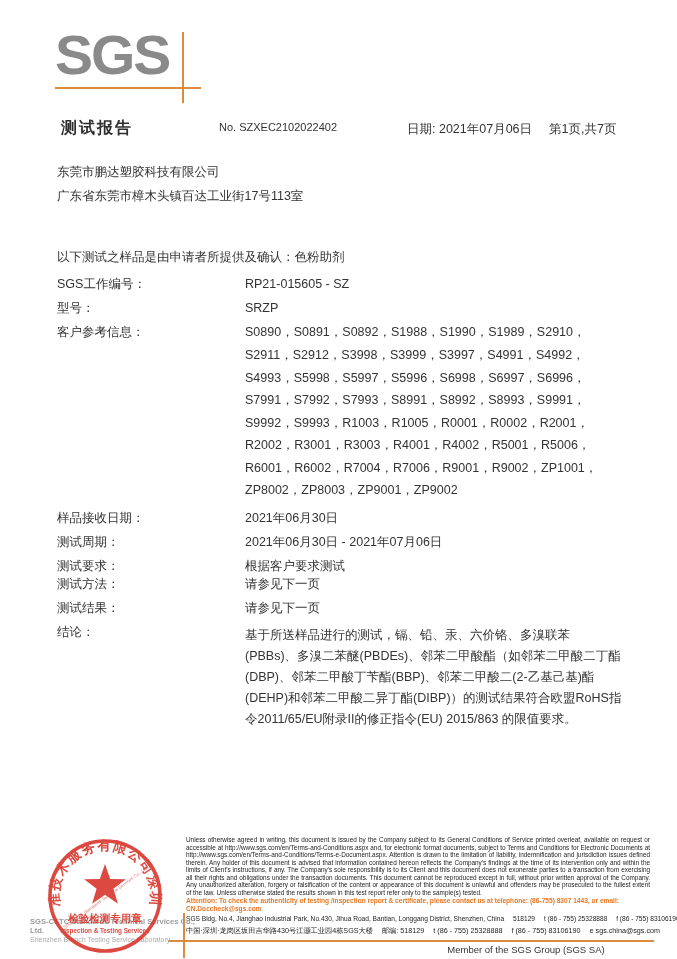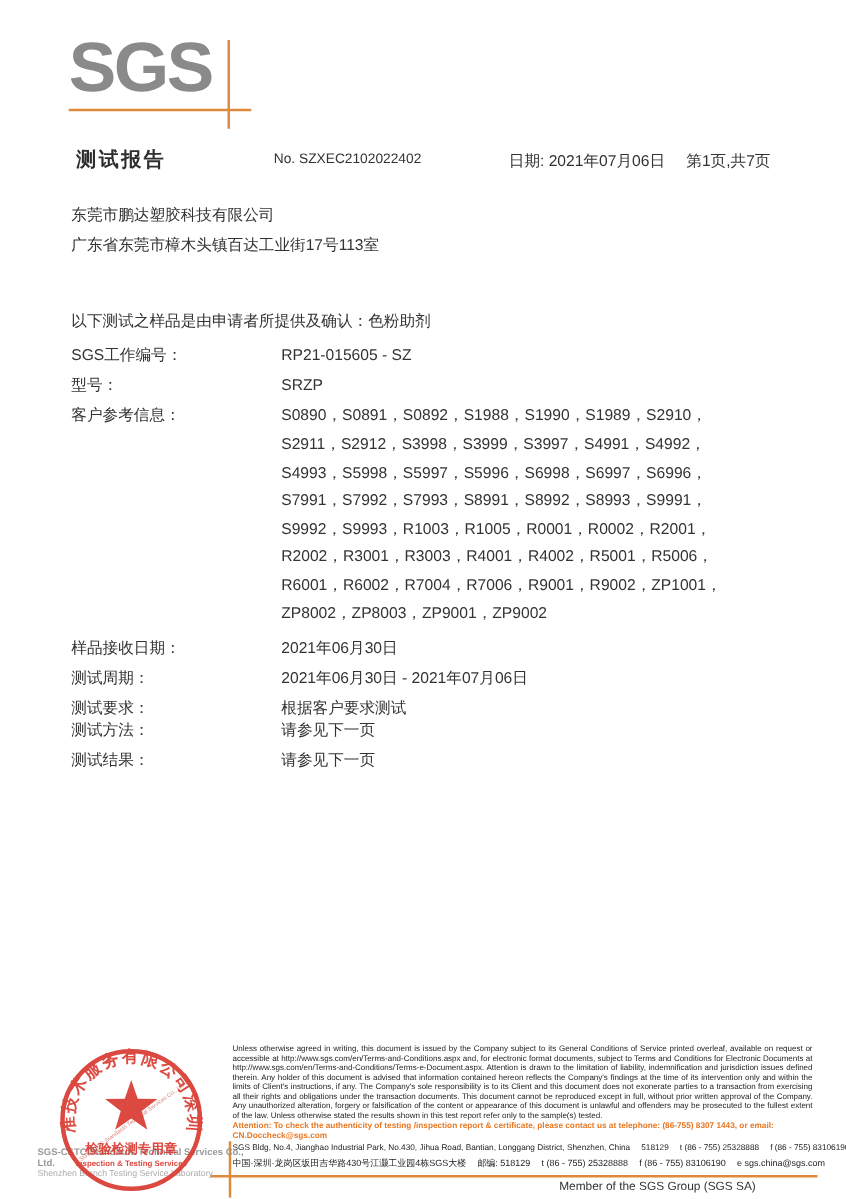--- a/index.html
+++ b/index.html
@@ -16,21 +16,21 @@
   .report-title{position:absolute;left:57px;top:0;font-size:16px;font-weight:700;color:#2e2e2e;letter-spacing:2px;}
   .report-no{position:absolute;left:215px;top:3px;font-size:11px;color:#333;}
   .report-date{position:absolute;left:403px;top:3px;font-size:12.5px;color:#333;}
   .report-page{position:absolute;left:545px;top:3px;font-size:12.5px;color:#333;}
 
   .applicant{position:absolute;left:57px;top:160px;font-size:12.5px;line-height:24px;color:#333;}
 
   
   .content{position:absolute;left:57px;top:250px;width:565px;font-size:12.5px;color:#333;}
   .intro{margin-bottom:12px;line-height:15px;}
-  .frow{display:flex;margin-bottom:9px;line-height:15px;}
+  .frow{display:flex;margin-bottom:9px;line-height:15px;gap:20px;}
   .frow .lab{width:168px;flex:0 0 168px;}
   .frow .val{flex:1;}
   .reflines div{line-height:22.5px;}
   .reflines div:first-child{line-height:15px;margin-bottom:4px;}
   .tight{margin-bottom:3px;}
   .gap{margin-top:8px;}
   .conclusion .val{line-height:21px;}
 
   
   .disc-block{position:absolute;left:186px;top:836px;width:464px;}
@@ -115,20 +115,24 @@
     <div class="frow">
       <span class="lab">测试方法：</span>
       <span class="val">请参见下一页</span>
     </div>
 
     <div class="frow gap">
       <span class="lab">测试结果：</span>
       <span class="val">请参见下一页</span>
     </div>
 
+    <div class="frow gap conclusion">
+      <span class="lab">结论：</span>
+      <span class="val">基于所送样品进行的测试，镉、铅、汞、六价铬、多溴联苯(PBBs)、多溴二苯醚(PBDEs)、邻苯二甲酸酯（如邻苯二甲酸二丁酯 (DBP)、邻苯二甲酸丁苄酯(BBP)、邻苯二甲酸二(2-乙基己基)酯(DEHP)和邻苯二甲酸二异丁酯(DIBP)）的测试结果符合欧盟RoHS指令2011/65/EU附录II的修正指令(EU) 2015/863 的限值要求。</span>
+    </div>
   </div>
 
   <div class="company-gray">
     <div class="l1">SGS-CSTC Standards Technical Services Co., Ltd.</div>
     <div class="l2">Shenzhen Branch Testing Service Laboratory</div>
   </div>
 
   <svg class="stamp" viewBox="0 0 121 121">
     <circle cx="60" cy="60" r="55" fill="none" stroke="#d93a30" stroke-width="3.6"></circle>
     <path id="ringArc" d="M 16.8,75.7 A 46,46 0 1,1 103.2,75.7" fill="none"></path>

